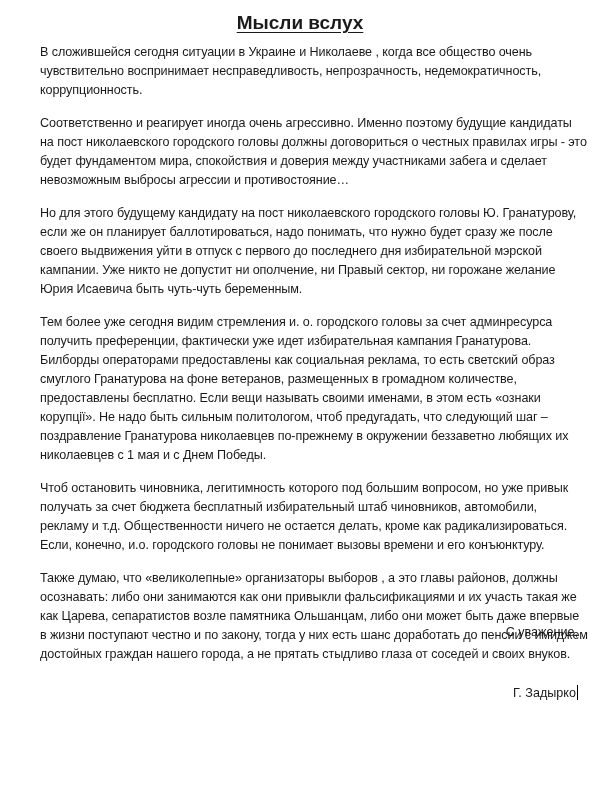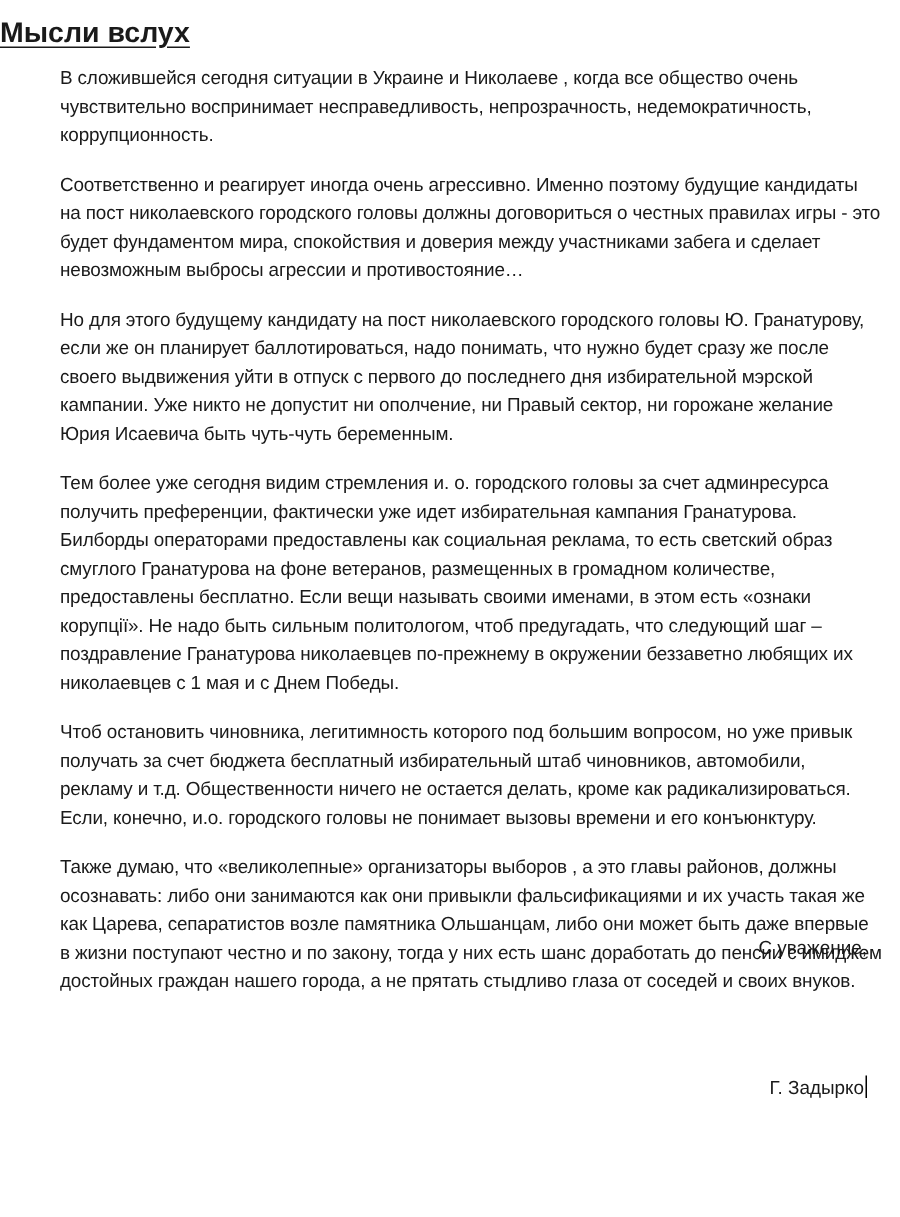--- a/index.html
+++ b/index.html
@@ -1,19 +1,19 @@
 <!DOCTYPE html>
 <html><head>
 <meta charset="utf-8">
 <style>
   html, body { margin: 0; padding: 0; background: #ffffff; }
   body { width: 600px; height: 811px; overflow: hidden; position: relative;
          font-family: "Liberation Sans", "DejaVu Sans", sans-serif; color: #1a1a1a; }
   .page { position: absolute; left: 0; top: 0; width: 600px; height: 811px; }
-  .title { position: absolute; top: 12px; left: 0; width: 600px; text-align: left;
+  .title { position: absolute; top: 12px; left: 0; width: 600px; text-align: center;
            font-size: 19px; font-weight: bold; }
   .title span { text-decoration: underline; text-underline-offset: 3px; }
   .body { position: absolute; left: 40px; top: 43px; width: 548px; }
   .para { font-size: 12.6px; line-height: 19px; margin: 0 0 14px 0; letter-spacing: -0.1px; }
   .sig { position: absolute; right: 22px; text-align: left; font-size: 12.6px; }
   .caret { display: inline-block; width: 1px; height: 15px; background: #000; vertical-align: -3px; margin-left: 1px; }
 </style>
 </head>
 <body>
 
@@ -25,16 +25,16 @@
   <div class="body">
     <p class="para">В сложившейся сегодня ситуации в Украине и Николаеве , когда все общество очень чувствительно воспринимает несправедливость, непрозрачность, недемократичность, коррупционность.</p>
     <p class="para">Соответственно и реагирует иногда очень агрессивно. Именно поэтому будущие кандидаты на пост николаевского городского головы должны договориться о честных правилах игры - это будет фундаментом мира, спокойствия и доверия между участниками забега и сделает невозможным выбросы агрессии и противостояние…</p>
     <p class="para">Но для этого будущему кандидату на пост николаевского городского головы Ю. Гранатурову, если же он планирует баллотироваться, надо понимать, что нужно будет сразу же после своего выдвижения уйти в отпуск с первого до последнего дня избирательной мэрской кампании. Уже никто не допустит ни ополчение, ни Правый сектор, ни горожане желание Юрия Исаевича быть чуть-чуть беременным.</p>
     <p class="para">Тем более уже сегодня видим стремления и. о. городского головы за счет админресурса получить преференции, фактически уже идет избирательная кампания Гранатурова. Билборды операторами предоставлены как социальная реклама, то есть светский образ смуглого Гранатурова на фоне ветеранов, размещенных в громадном количестве, предоставлены бесплатно. Если вещи называть своими именами, в этом есть «ознаки корупції». Не надо быть сильным политологом, чтоб предугадать, что следующий шаг – поздравление Гранатурова николаевцев по-прежнему в окружении беззаветно любящих их николаевцев  с 1 мая и с Днем Победы.</p>
     <p class="para">Чтоб остановить чиновника, легитимность которого под большим вопросом, но уже привык получать за счет бюджета бесплатный избирательный штаб чиновников, автомобили, рекламу и т.д. Общественности ничего не остается делать, кроме как радикализироваться. Если, конечно, и.о. городского головы не понимает вызовы времени и его конъюнктуру.</p>
     <p class="para">Также думаю, что «великолепные» организаторы выборов , а это главы районов, должны осознавать: либо они занимаются как они привыкли фальсификациями и их участь такая же как Царева, сепаратистов возле памятника Ольшанцам, либо они может быть даже впервые в жизни поступают честно и по закону, тогда у них есть шанс доработать до пенсии с имиджем достойных граждан нашего города, а не прятать стыдливо глаза от соседей и своих внуков.</p>
   </div>
 
   <div class="sig" style="top:625px;">С уважение,</div>
-  <div class="sig" style="top:685px;margin-top:32px;">
+  <div class="sig" style="top:685px;">
     <span>Г. Задырко</span><span class="caret"></span>
   </div>
 </div>
 
 </body></html>

